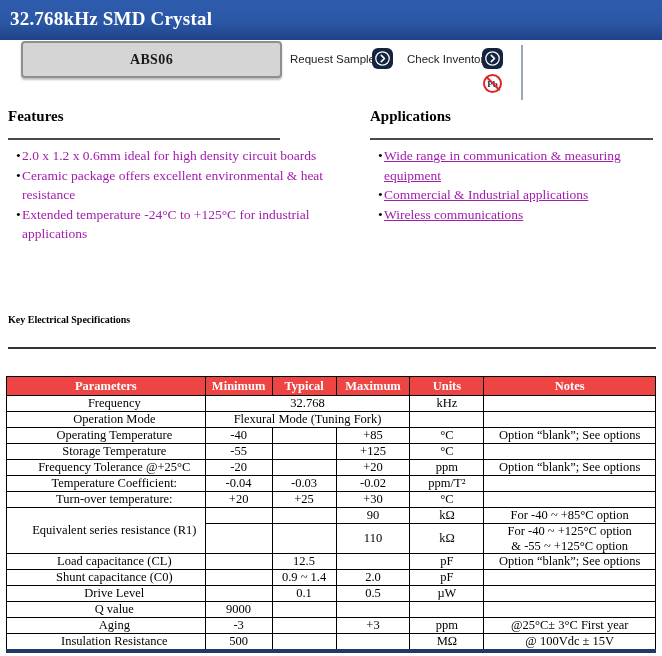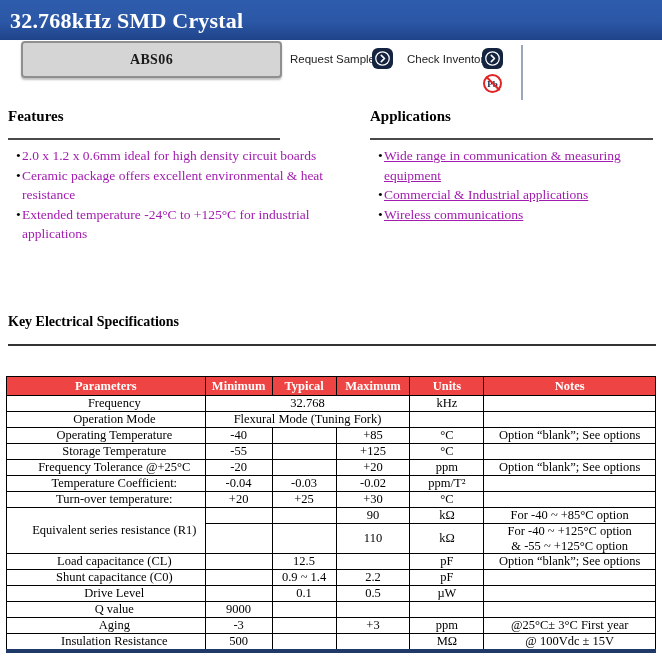--- a/index.html
+++ b/index.html
@@ -11,21 +11,21 @@
     margin: 0 auto;
     overflow: hidden;
   }
 
   
   .title-bar {
     position: absolute; left: 0; top: 0; width: 662px; height: 40px;
     background: linear-gradient(to bottom, #2e5cac 0%, #2b57a6 55%, #1f4389 100%);
   }
   .title-bar h1 {
-    color: #ffffff; font-size: 22px; font-weight: bold;
+    color: #ffffff; font-size: 19px; font-weight: bold;
     padding: 8px 0 0 10px; letter-spacing: 0.2px;
     font-family: "Liberation Serif", serif;
   }
 
   
   .part-box {
     position: absolute; left: 21px; top: 41px; width: 261px; height: 37px;
     background: #d5d5d5;
     border: 2px solid #8f8f8f;
     border-radius: 4px;
@@ -82,22 +82,22 @@
   .bullet-list { margin-top: 6px; }
   .bullet-item { display: flex; }
   .bullet-item .dot { width: 14px; padding-left: 8px; font-size: 13.5px; line-height: 19.5px; flex: none; }
   .bullet-item .txt { font-size: 13.5px; line-height: 19.5px; color: #a21caf; }
   .features-section .bullet-item .txt { width: 325px; }
   .applications-section .bullet-item .txt { width: 262px; text-decoration: underline; }
 
   
   .specs-heading {
     position: absolute; left: 8px; top: 314px; width: 648px;
-    font-size: 14px; font-weight: bold;
-    padding-bottom: 14px; border-bottom: 2px solid #333;
+    font-size: 10px; font-weight: bold;
+    padding-bottom: 22px; border-bottom: 2px solid #333;
   }
 
   table.specs {
     position: absolute; left: 6px; top: 376px; width: 650px;
     border-collapse: collapse;
     font-size: 12.5px;
     border: 1px solid #000;
     border-bottom: 4px solid #1f3a68;
   }
   table.specs th {
@@ -284,21 +284,21 @@
           <td></td>
           <td>12.5</td>
           <td></td>
           <td>pF</td>
           <td>Option “blank”; See options</td>
         </tr>
         <tr>
           <td class="left">Shunt capacitance (C0)</td>
           <td></td>
           <td>0.9 ~ 1.4</td>
-          <td>2.2</td>
+          <td>2.0</td>
           <td>pF</td>
           <td></td>
         </tr>
         <tr>
           <td class="left">Drive Level</td>
           <td></td>
           <td>0.1</td>
           <td>0.5</td>
           <td>µW</td>
           <td></td>

